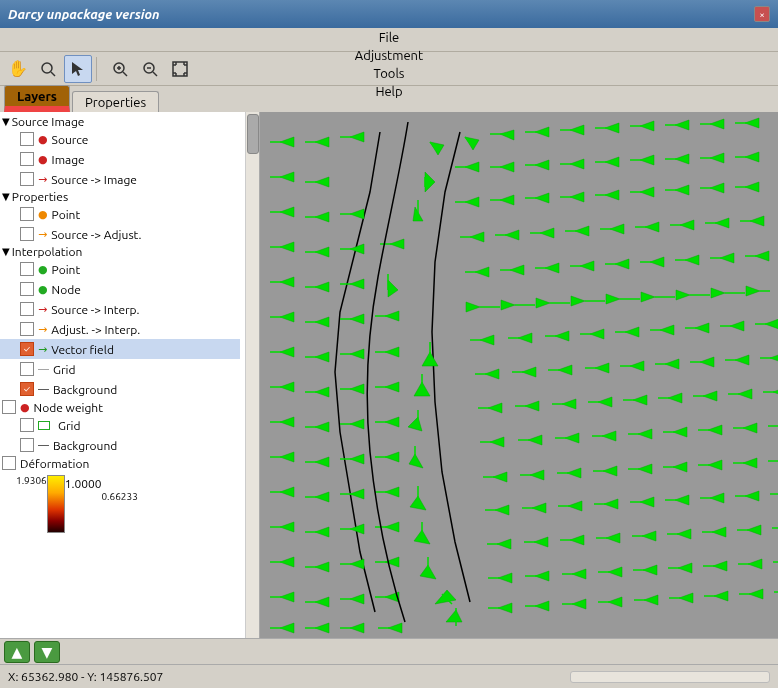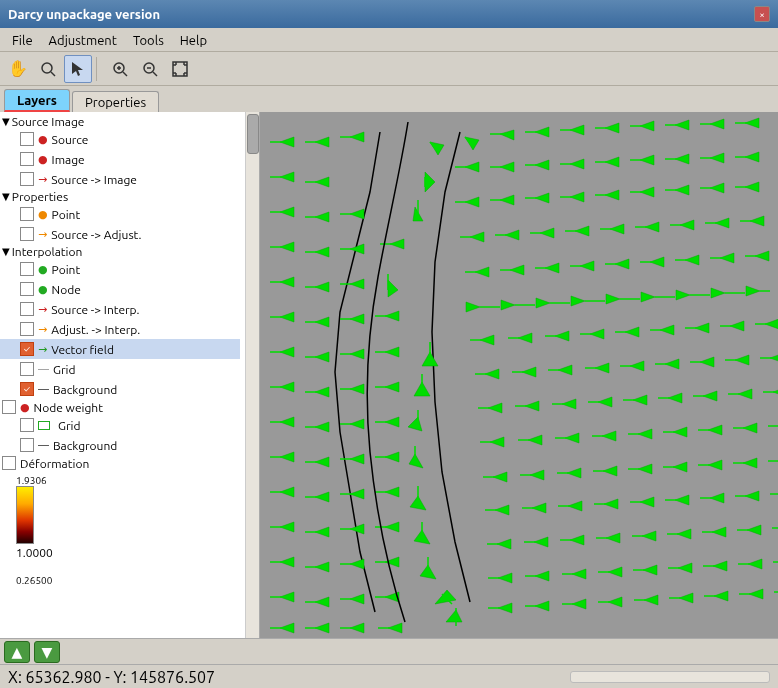--- a/index.html
+++ b/index.html
@@ -18,20 +18,21 @@
       height: 28px;
       display: flex;
       align-items: center;
       justify-content: space-between;
       padding: 0 8px;
       color: white;
     }
     #title-text {
       font-size: 13px;
       font-weight: bold;
+      font-style: italic;
     }
     #title-controls {
       display: flex;
       gap: 4px;
     }
     .title-btn {
       width: 16px;
       height: 16px;
       border-radius: 2px;
       border: 1px solid #888;
@@ -46,20 +47,21 @@
     .title-btn.close { background: #c75050; }
 
     
     #menu-bar {
       background: #d4d0c8;
       height: 24px;
       display: flex;
       align-items: center;
       padding: 0 4px;
       border-bottom: 1px solid #b0aba0;
+      flex-direction: column;
     }
     .menu-item {
       padding: 2px 8px;
       cursor: pointer;
       font-size: 13px;
     }
 
     
     #toolbar {
       background: #d4d0c8;
@@ -97,23 +99,23 @@
       padding: 3px 12px;
       border: 1px solid #999;
       border-bottom: none;
       border-radius: 3px 3px 0 0;
       cursor: pointer;
       font-size: 13px;
       background: #e0dbd2;
       margin-right: 2px;
     }
     .tab.active {
-      background: #7dd3fc;
+      background: #a16207;
       font-weight: bold;
-      border-bottom: 2px solid #ef4444;
+      border-bottom: 6px solid #ef4444;
     }
 
     
     #main {
       display: flex;
       height: calc(688px - 28px - 24px - 34px - 26px - 26px - 24px);
       background: #d4d0c8;
     }
 
     
@@ -225,21 +227,21 @@
     .nav-btn.down { background: #4a9a40; }
 
     
     #status-bar {
       height: 24px;
       background: #d4d0c8;
       border-top: 1px solid #aaa;
       display: flex;
       align-items: center;
       padding: 0 8px;
-      font-size: 16px;
+      font-size: 12px;
     }
     #status-bar .coords {
       flex: 1;
     }
     #status-bar .scrollbar-area {
       width: 200px;
       height: 12px;
       background: #e8e4dc;
       border: 1px solid #bbb;
       border-radius: 3px;
@@ -421,27 +423,27 @@
         <span class="layer-icon line-black">—</span>
         <span>Background</span>
       </div>
 
       <div class="section-header">
         <div class="layer-checkbox" style="margin-right:4px;"></div>
         <span>Déformation</span>
       </div>
 
       <div style="padding: 4px 8px 4px 16px; display:flex; align-items:flex-start;">
-        <div style="display:flex; flex-direction:column; align-items:flex-start;">
+        <div style="display:flex; flex-direction:row; align-items:flex-start;">
           <span style="font-size:10px;">1.9306</span>
           <div style="display:flex; align-items:stretch;">
             <div style="width:18px; height:58px; background:linear-gradient(to bottom, #ffee00 0%, #ffaa00 30%, #dd3300 60%, #880000 80%, #220000 100%); border: 1px solid #888; flex-shrink:0;"></div>
           </div>
           <span style="font-size:12px; margin-top: 2px;">1.0000</span>
-          <span style="font-size:10px; margin-top: 16px;">0.26500</span>
+          <span style="font-size:10px; margin-top: 16px;">0.66233</span>
         </div>
       </div>
 
     </div>
 
     <div class="layer-scroll">
       <div class="layer-scroll-thumb"></div>
     </div>
   </div>
 

